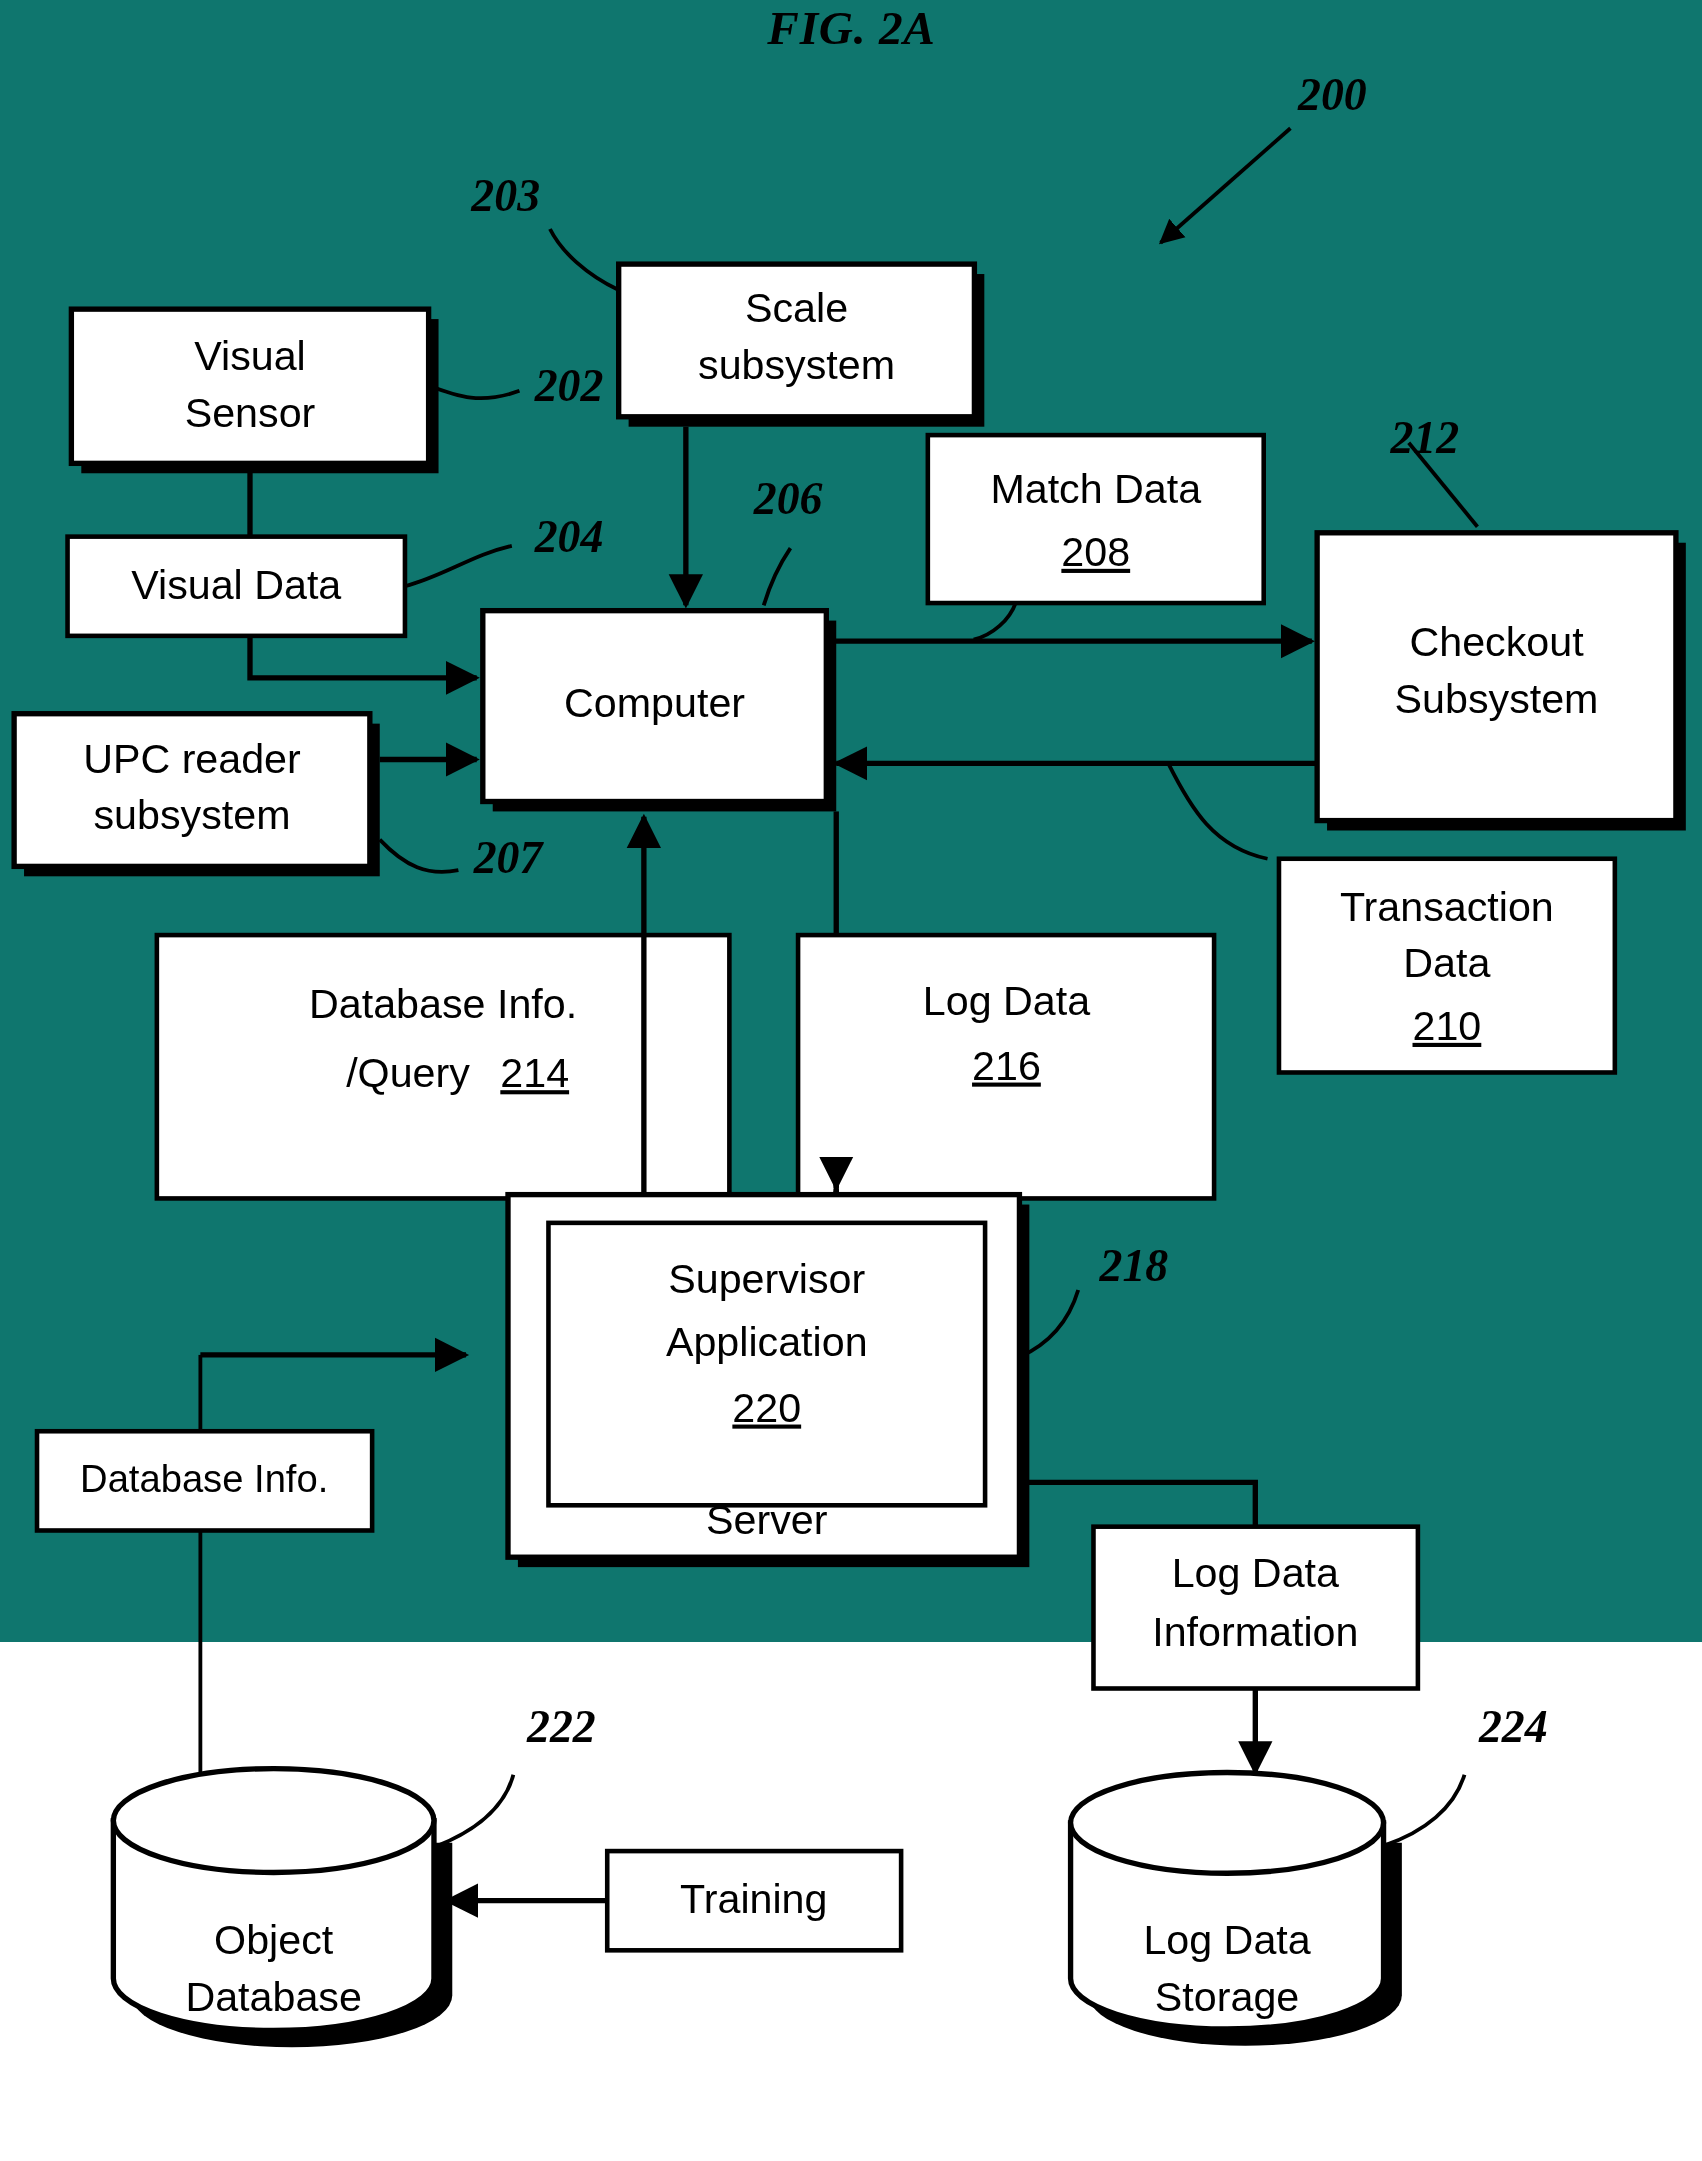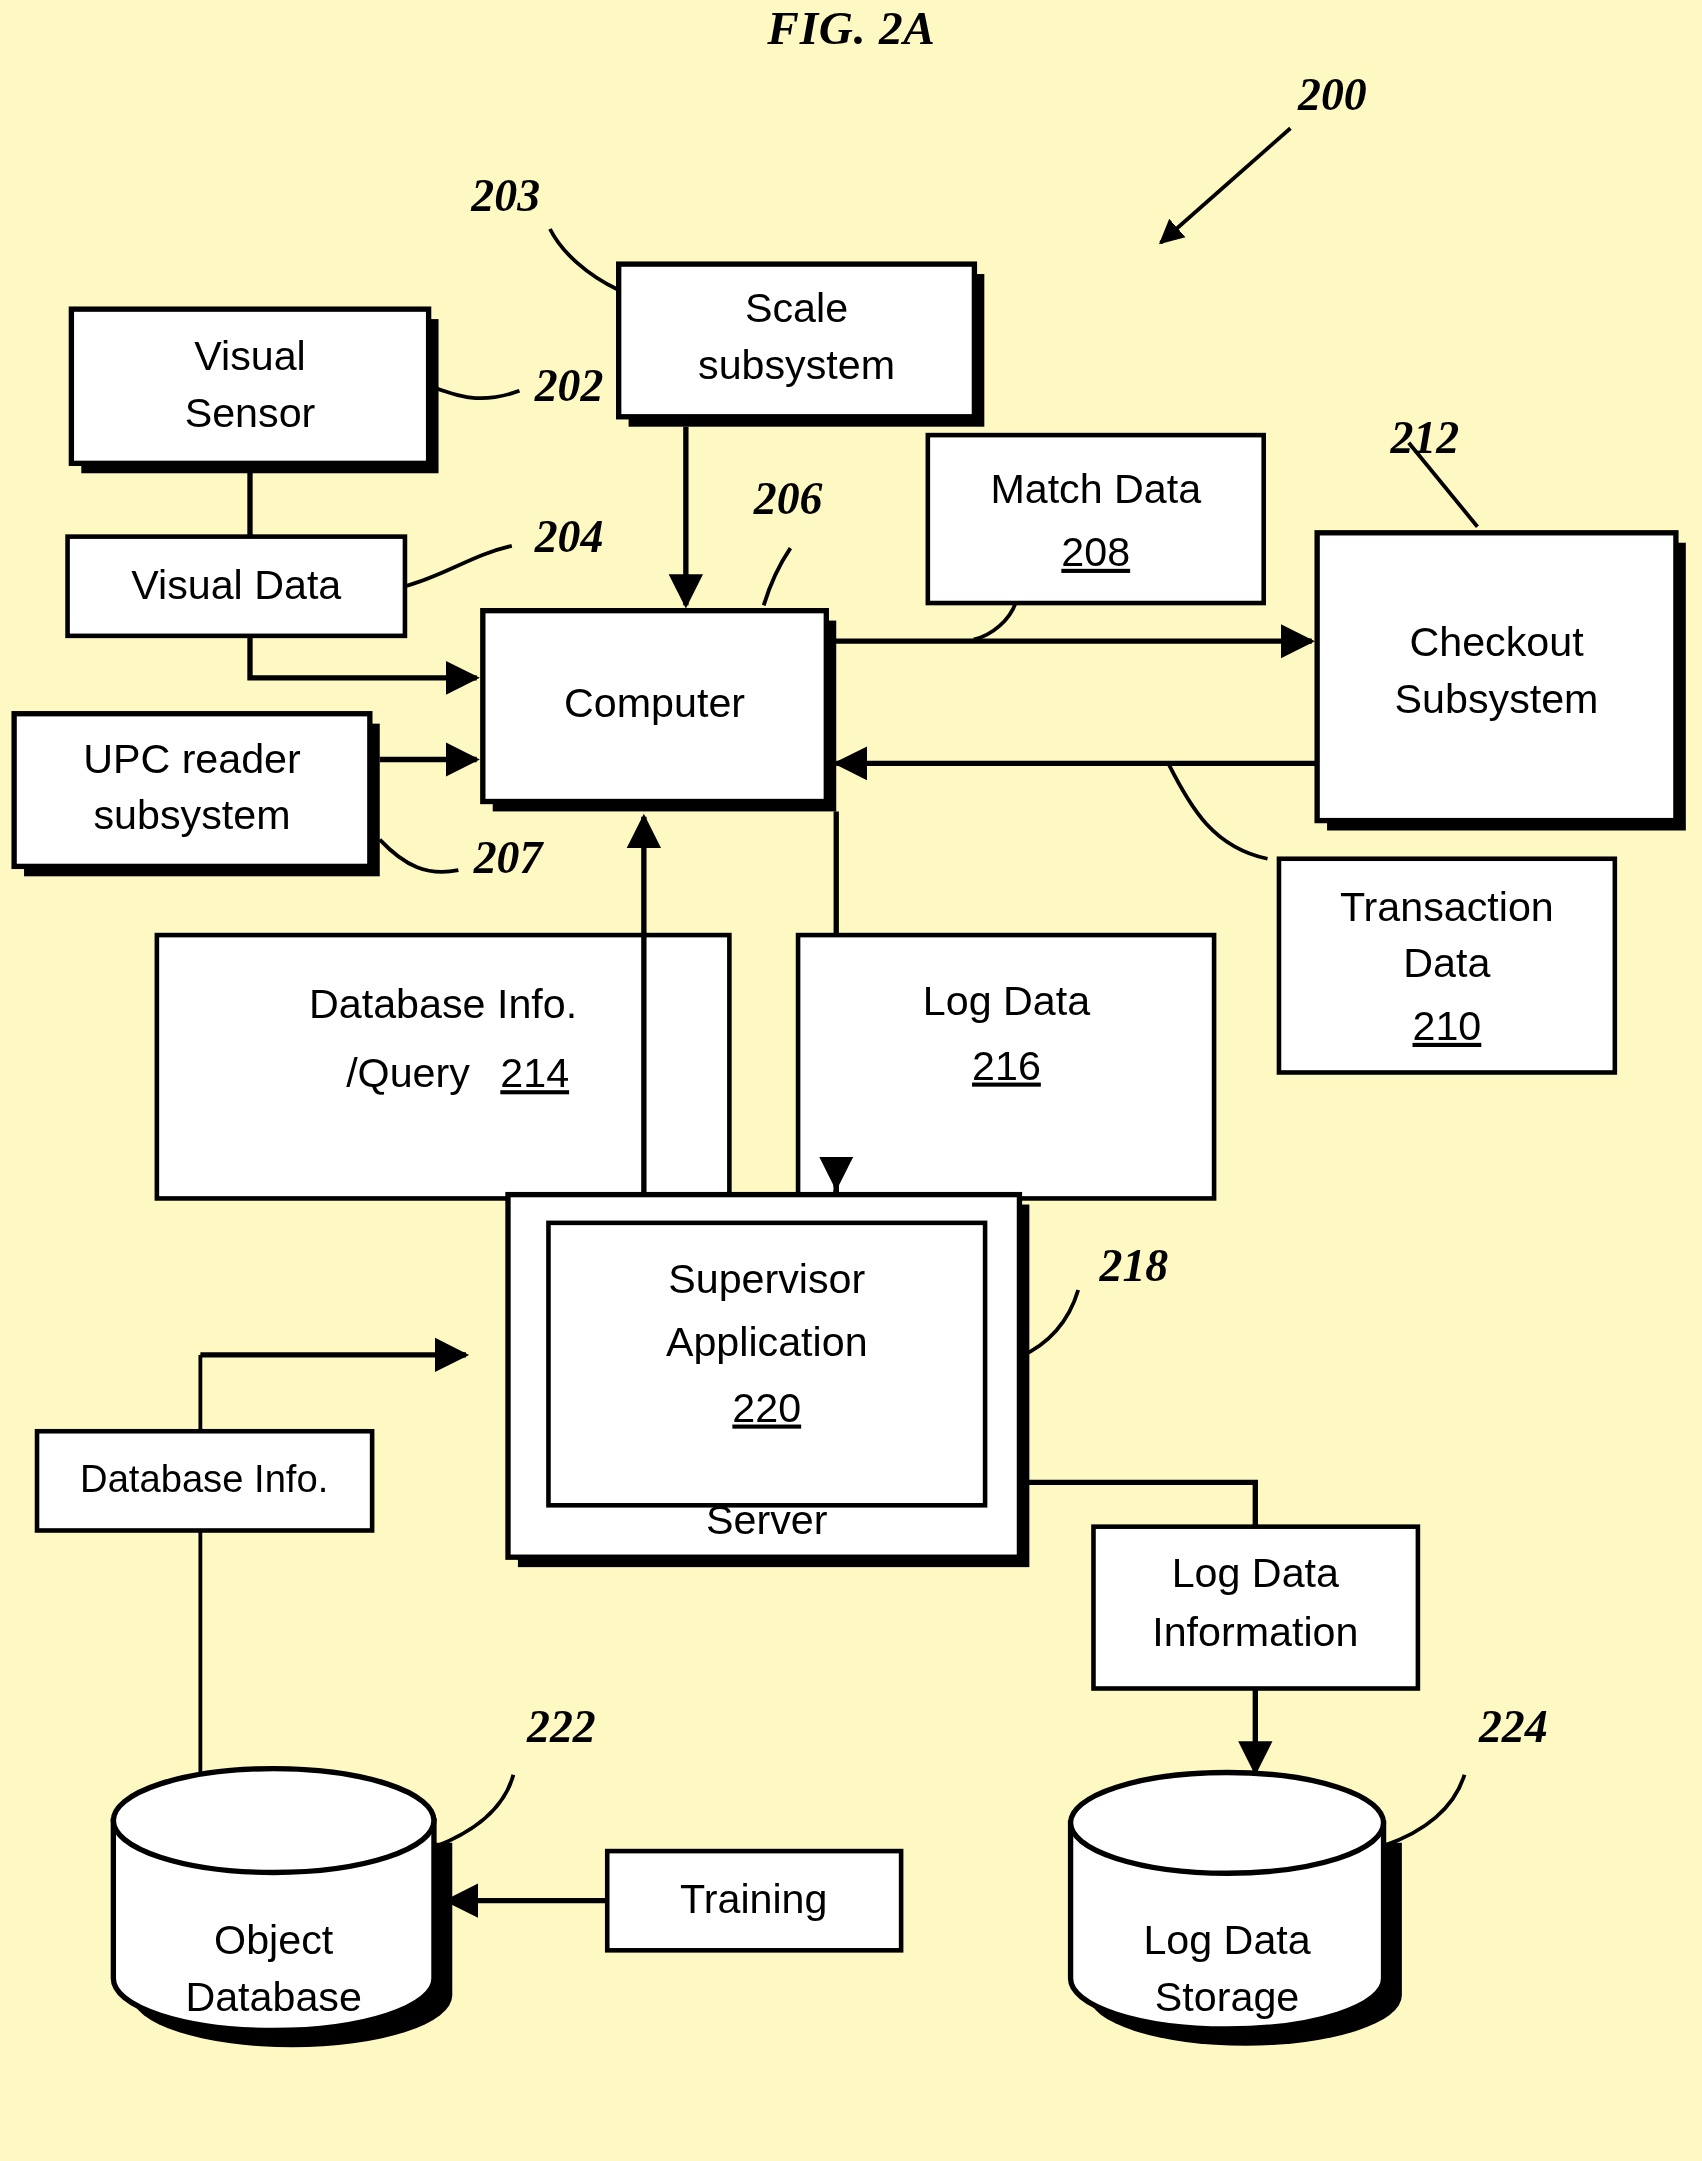--- a/index.html
+++ b/index.html
@@ -10,22 +10,22 @@
   }
   body {
     width: 1703px;
     height: 2161px;
     overflow: hidden;
     font-family: "Liberation Sans", sans-serif;
   }
   #figure-root {
     position: relative;
     width: 1703px;
-    height: 2161px;
-    background: #fef9c3;
+    height: 1642px;
+    background: #0f766e;
   }
   svg#diagram {
     position: absolute;
     left: 0;
     top: 0;
     width: 1703px;
     height: 2161px;
     display: block;
   }
   .box-fill { fill: #ffffff; stroke: #000000; stroke-width: 7; }

